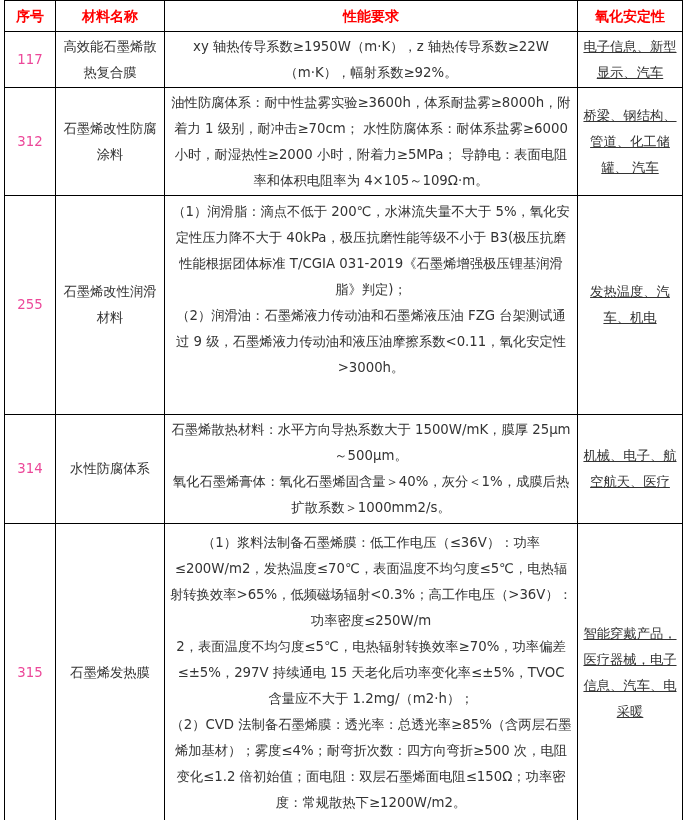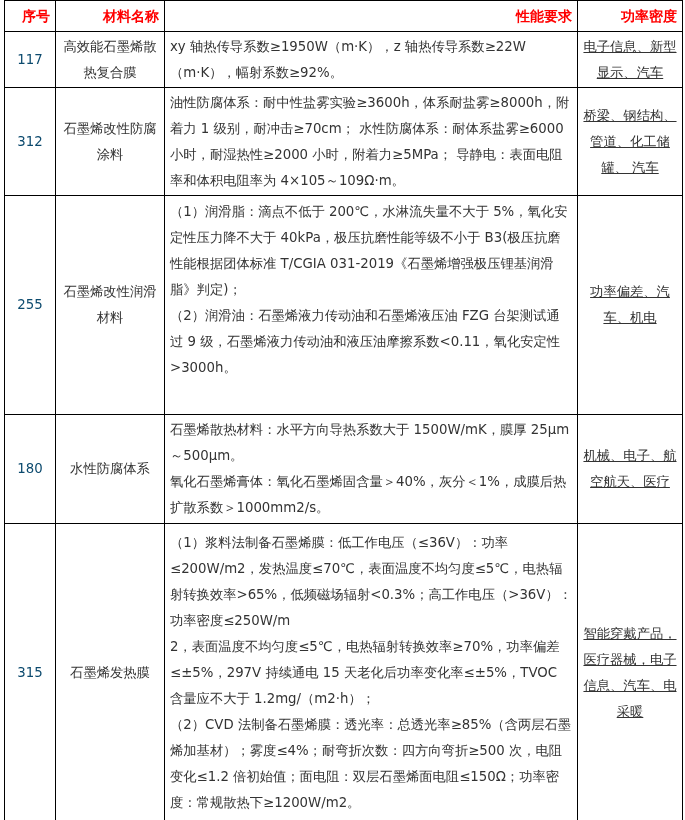--- a/index.html
+++ b/index.html
@@ -7,26 +7,26 @@
            font-family: "DejaVu Sans", "Liberation Sans", sans-serif; color: #333333; }
     table.spec {
       position: absolute; left: 4px; top: 0px;
       width: 678px; border-collapse: collapse; table-layout: fixed;
     }
     table.spec td, table.spec th {
       border: 1.5px solid #000000; padding: 0 5px; vertical-align: middle;
       font-size: 13.3px; line-height: 26px; font-weight: normal;
     }
     table.spec th {
-      color: #ff0000; font-weight: bold; text-align: right; height: 30px; font-size: 14px;
+      color: #ff0000; font-weight: bold; text-align: center; height: 30px; font-size: 14px;
     }
     col.c1 { width: 51px; } col.c2 { width: 109px; } col.c3 { width: 413px; } col.c4 { width: 105px; }
-    td.num { text-align: center; color: #0c4a6e; }
+    td.num { text-align: center; color: #ec4899; }
     td.name { text-align: center; }
-    td.req { text-align: left; padding: 0 4px 0 6px; }
+    td.req { text-align: center; padding: 0 4px 0 6px; }
     td.app { text-align: center; padding: 0 4px; text-decoration: underline; }
     .req-line { display: block; white-space: normal; }
     tr.r117 td { height: 55px; }
     tr.r312 td { height: 107px; margin-left: 18px; }
     tr.r313 td { height: 215px; vertical-align: top; }
     tr.r313 td.num, tr.r313 td.name, tr.r313 td.app { vertical-align: middle; }
     tr.r313 td.req { padding-top: 3px; }
     tr.r314 td { height: 108px; margin-left: 24px; }
     tr.r315 td { height: 298px; }
   </style>
@@ -38,21 +38,21 @@
       <col class="c1">
       <col class="c2">
       <col class="c3">
       <col class="c4">
     </colgroup>
   <thead>
     <tr>
       <th>序号</th>
       <th>材料名称</th>
       <th>性能要求</th>
-      <th>功率密度</th>
+      <th>氧化安定性</th>
     </tr>
   </thead>
   <tbody>
     <tr class="r117">
       <td class="num">117</td>
       <td class="name">高效能石墨烯散热复合膜</td>
       <td class="req">
         <span class="req-line">xy 轴热传导系数≥1950W（m·K），z 轴热传导系数≥22W（m·K），幅射系数≥92%。</span>
       </td>
       <td class="app">电子信息、新型显示、汽车</td>
@@ -65,24 +65,24 @@
       </td>
       <td class="app">桥梁、钢结构、管道、化工储罐、 汽车</td>
     </tr>
     <tr class="r313">
       <td class="num">255</td>
       <td class="name">石墨烯改性润滑材料</td>
       <td class="req">
         <span class="req-line">（1）润滑脂：滴点不低于 200℃，水淋流失量不大于 5%，氧化安定性压力降不大于 40kPa，极压抗磨性能等级不小于 B3(极压抗磨性能根据团体标准 T/CGIA 031-2019《石墨烯增强极压锂基润滑脂》判定)；</span>
         <span class="req-line">（2）润滑油：石墨烯液力传动油和石墨烯液压油 FZG 台架测试通过 9 级，石墨烯液力传动油和液压油摩擦系数&lt;0.11，氧化安定性&gt;3000h。</span>
       </td>
-      <td class="app">功率偏差、汽车、机电</td>
+      <td class="app">发热温度、汽车、机电</td>
     </tr>
     <tr class="r314">
-      <td class="num">180</td>
+      <td class="num">314</td>
       <td class="name">水性防腐体系</td>
       <td class="req">
         <span class="req-line">石墨烯散热材料：水平方向导热系数大于 1500W/mK，膜厚 25μm～500μm。</span>
         <span class="req-line">氧化石墨烯膏体：氧化石墨烯固含量＞40%，灰分＜1%，成膜后热扩散系数＞1000mm2/s。</span>
       </td>
       <td class="app">机械、电子、航空航天、医疗</td>
     </tr>
     <tr class="r315">
       <td class="num">315</td>
       <td class="name">石墨烯发热膜</td>

